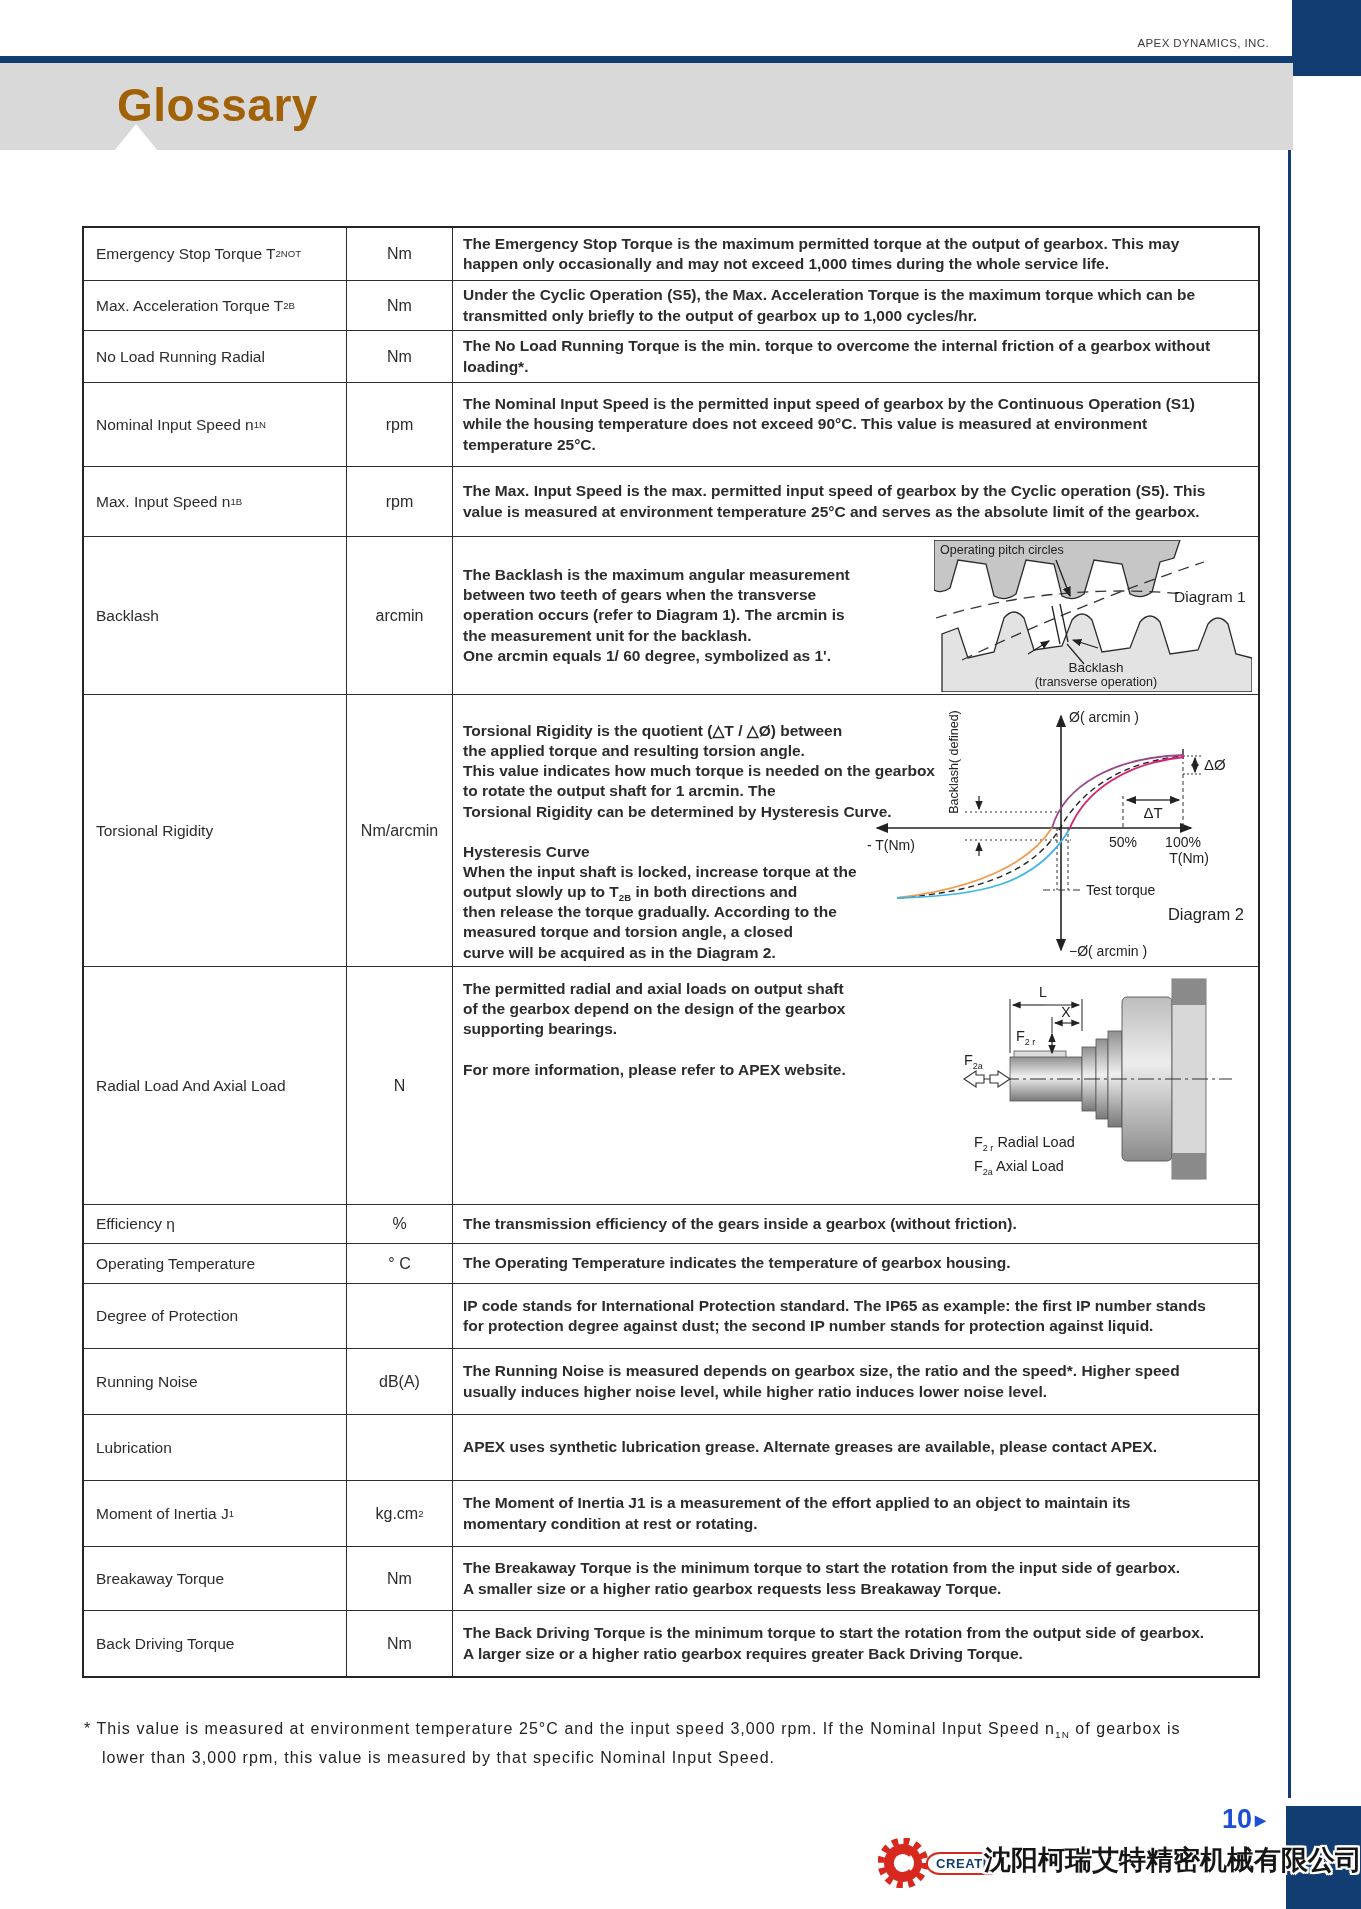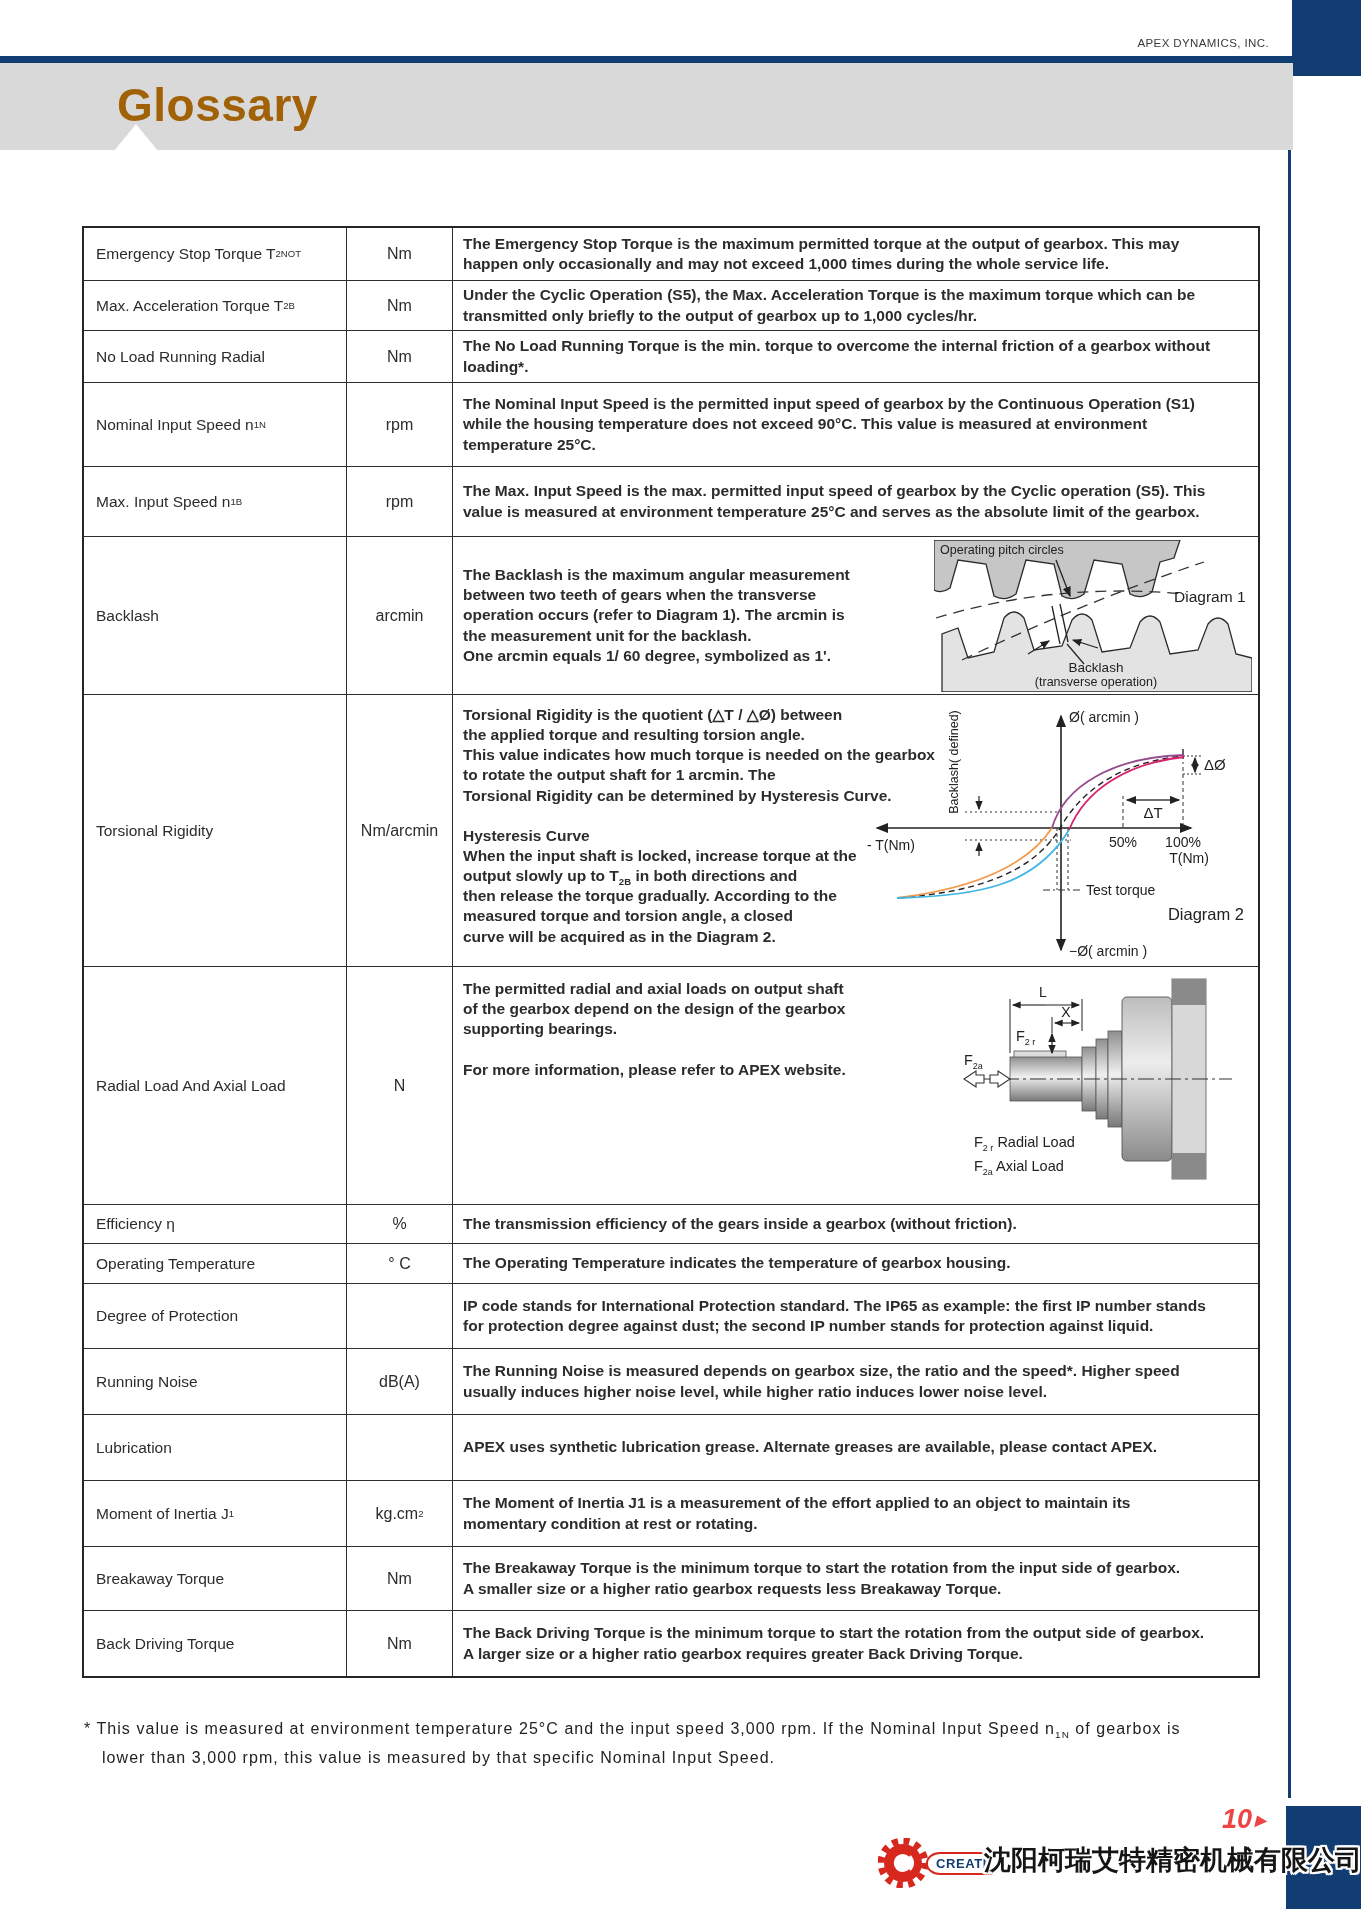--- a/index.html
+++ b/index.html
@@ -34,21 +34,21 @@
   .d2wrap { position:absolute; right:2px; top:5px; width:395px; height:262px; }
   .rlwrap { position:absolute; right:14px; top:8px; width:300px; height:222px; }
   .ov { position:absolute; font-size:14.5px; color:#222; white-space:nowrap; }
 
   
   .footnote { position:absolute; left:84px; top:1720px; font-size:16px; letter-spacing:1.05px; color:#222; }
   .footnote .l2 { margin-top:11px; margin-left:18px; }
 
   
   .bottom-block { position:absolute; left:1286px; top:1806px; width:75px; height:103px; background:#123d72; }
-  .page-num { position:absolute; left:1222px; top:1804px; font-size:27px; font-weight:bold; color:#ef4444;font-style:italic; }
+  .page-num { position:absolute; left:1222px; top:1804px; font-size:27px; font-weight:bold; color:#1d4ed8; }
   .page-num .arr { font-size:14px; vertical-align:3px; margin-left:3px; }
   .logo { position:absolute; left:878px; top:1838px; width:50px; height:50px; }
   .create-box { position:absolute; left:926px; top:1852px; border:2px solid #d7281e; border-radius:14px / 11px;
       padding:2px 8px; font-size:13px; font-weight:bold; color:#123d72; letter-spacing:.6px; background:#fff; }
   .company-cn { position:absolute; left:984px; top:1842px; font-size:27px; font-weight:bold; color:#151515;
       letter-spacing:0; white-space:nowrap;
       text-shadow:-2px 0 0 #fff, 2px 0 0 #fff, 0 -2px 0 #fff, 0 2px 0 #fff, -2px -2px 0 #fff, 2px 2px 0 #fff, -2px 2px 0 #fff, 2px -2px 0 #fff; }
 </style>
 </head>
 <body>
@@ -143,21 +143,21 @@
             <text x="162" y="146" font-size="12.5" fill="#222" text-anchor="middle">(transverse operation)</text>
           </svg>
         </div>
       </div>
     </div>
 
     <div class="trow" style="height:272px">
       <div class="c term">Torsional Rigidity</div>
       <div class="c unit">Nm/arcmin</div>
       <div class="c desc" style="align-items:flex-start">
-        <div class="dtext" style="margin-top:4px">Torsional Rigidity is the quotient (△T / △Ø) between
+        <div class="dtext" style="margin-top:20px">Torsional Rigidity is the quotient (△T / △Ø) between
 the applied torque and resulting torsion angle.
 This value indicates how much torque is needed on the gearbox
 to rotate the output shaft for 1 arcmin. The
 Torsional Rigidity can be determined by Hysteresis Curve.
 
 Hysteresis Curve
 When the input shaft is locked, increase torque at the
 output slowly up to T<sub>2B</sub> in both directions and
 then release the torque gradually. According to the
 measured torque and torsion angle, a closed

